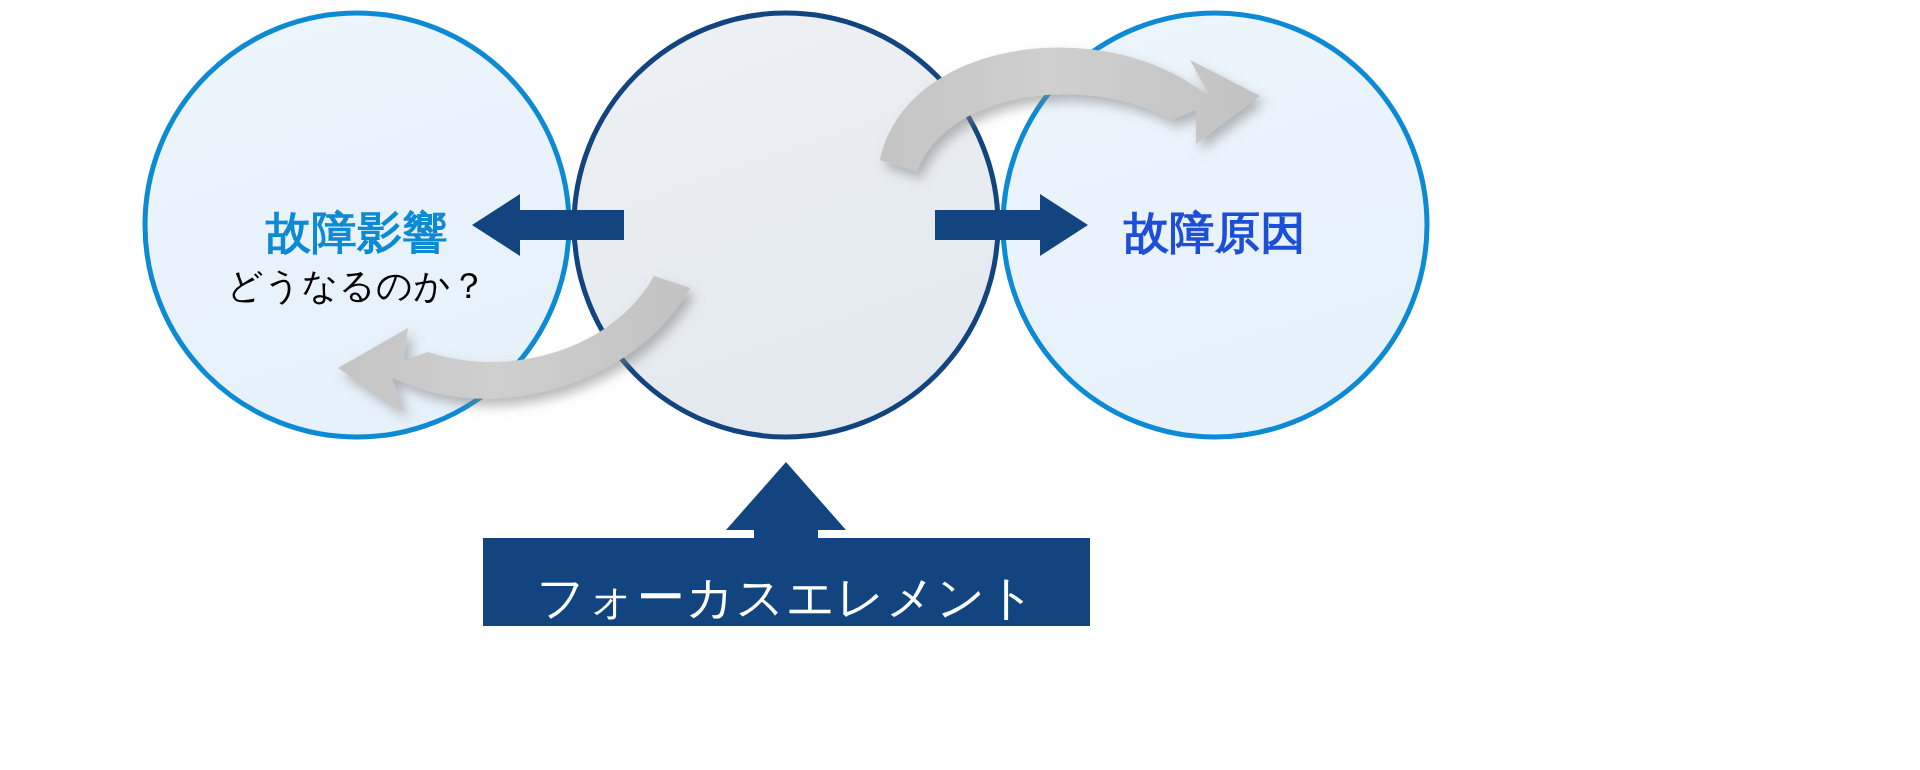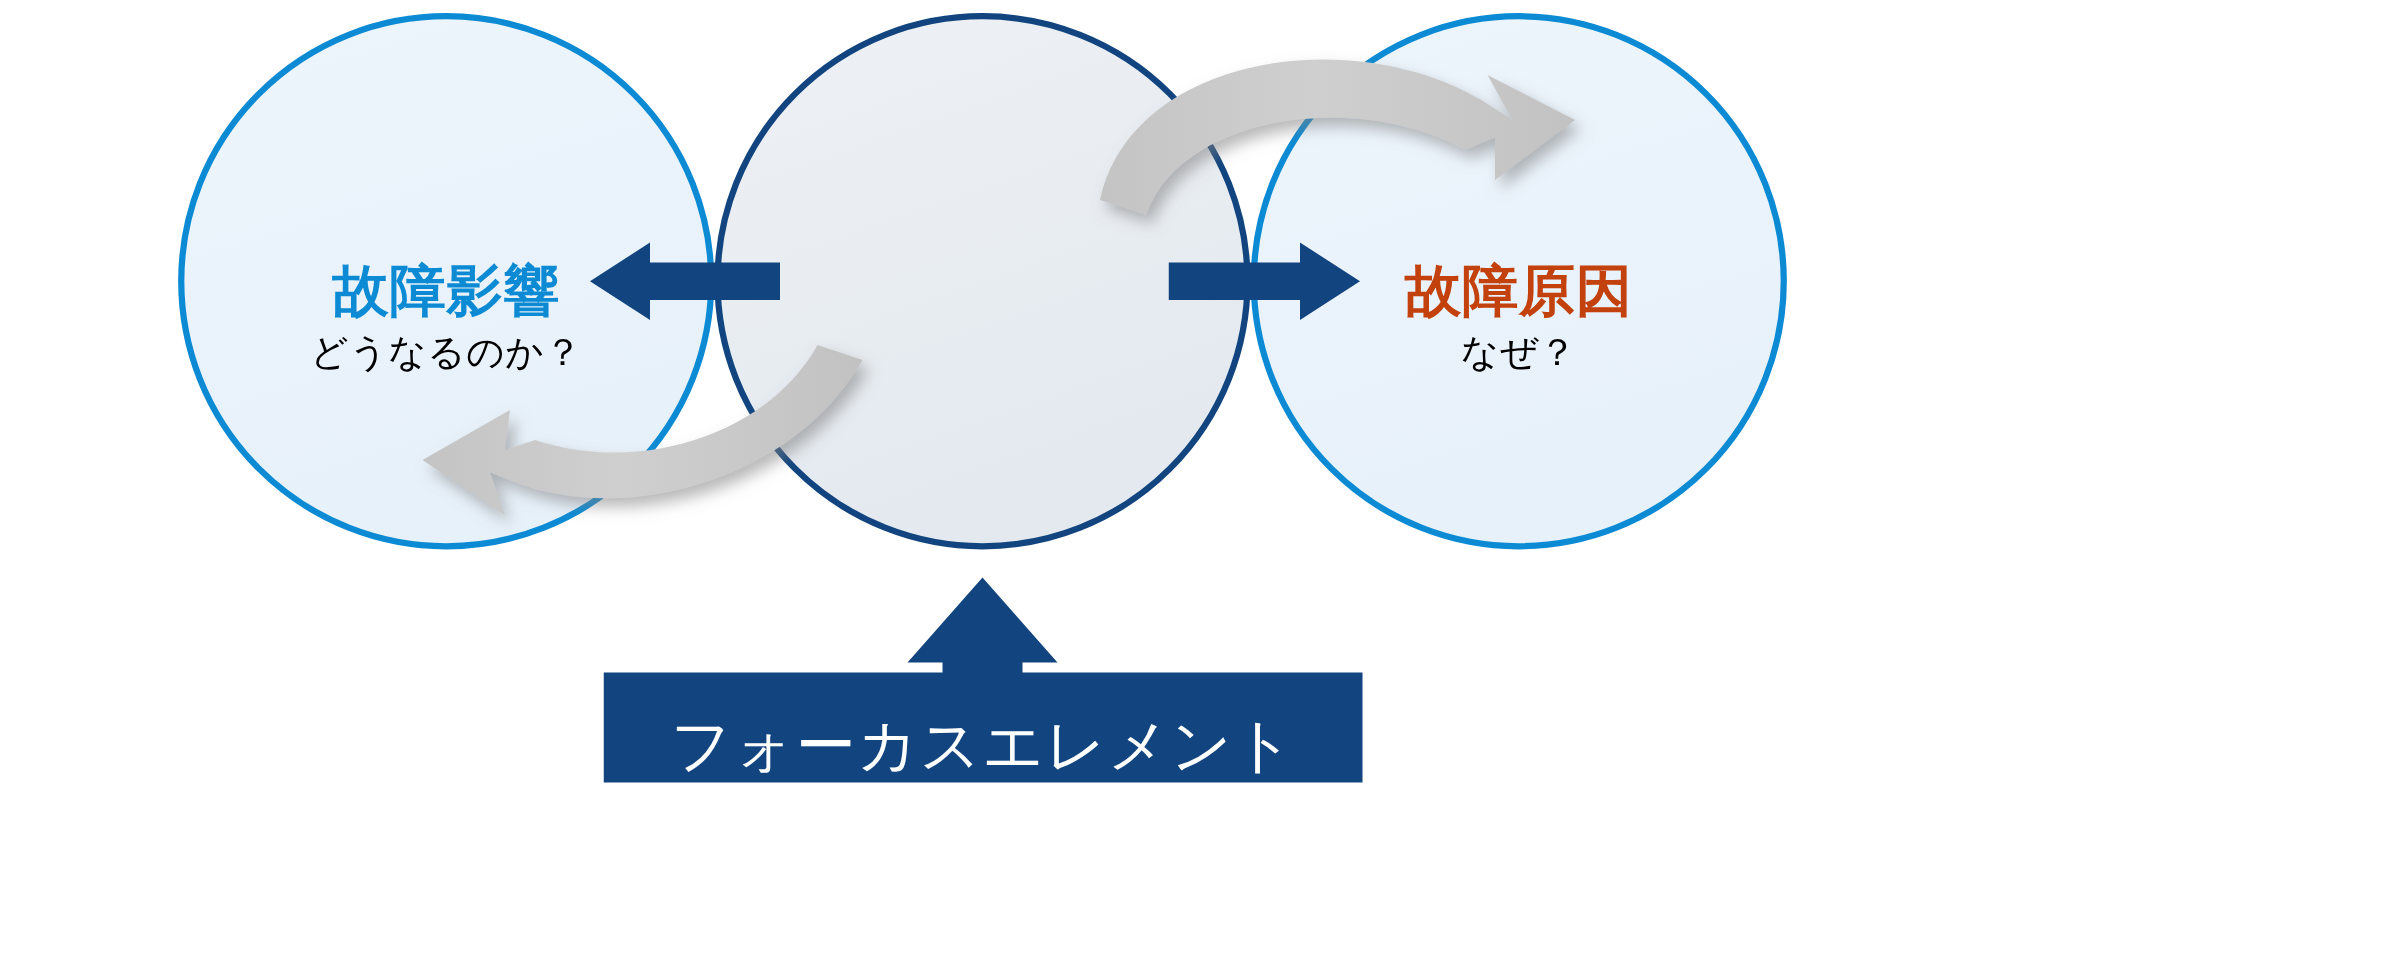--- a/index.html
+++ b/index.html
@@ -38,21 +38,21 @@
     text-align: center;
     white-space: nowrap;
     line-height: 1.0;
   }
   .circle-title {
     font-size: 45px;
     font-weight: bold;
     letter-spacing: 0.5px;
   }
   .circle-sub {
-    font-size: 30px;
+    font-size: 36px;
     font-weight: normal;
     color: #000000;
     letter-spacing: 0.5px;
   }
   .banner-label {
     font-size: 48px;
     font-weight: normal;
     color: #ffffff;
     letter-spacing: 1px;
   }
@@ -128,19 +128,18 @@
 
     <rect x="483" y="538" width="607" height="88" fill="#12457f"></rect>
   </svg>
 
   <div class="txt-layer">
 
     <div class="lbl circle-title" style="left:145px; top:194px; width:424px; color:#0c8bd4;">故障影響</div>
     <div class="lbl circle-sub" style="left:145px; top:252px; width:424px;">どうなるのか？</div>
 
 
-    <div class="lbl circle-title" style="left:1003px; top:194px; width:424px; color:#c2410c;">故障原因</div>
-    <div class="lbl circle-sub" style="left:1003px; top:252px; width:424px;">なぜ？</div>
+    <div class="lbl circle-title" style="left:1003px; top:194px; width:424px; color:#1d4ed8;">故障原因</div>
 
     <div class="lbl banner-label" style="left:483px; top:558px; width:607px;">フォーカスエレメント</div>
 
   </div>
 </div>
 
 </body></html>

